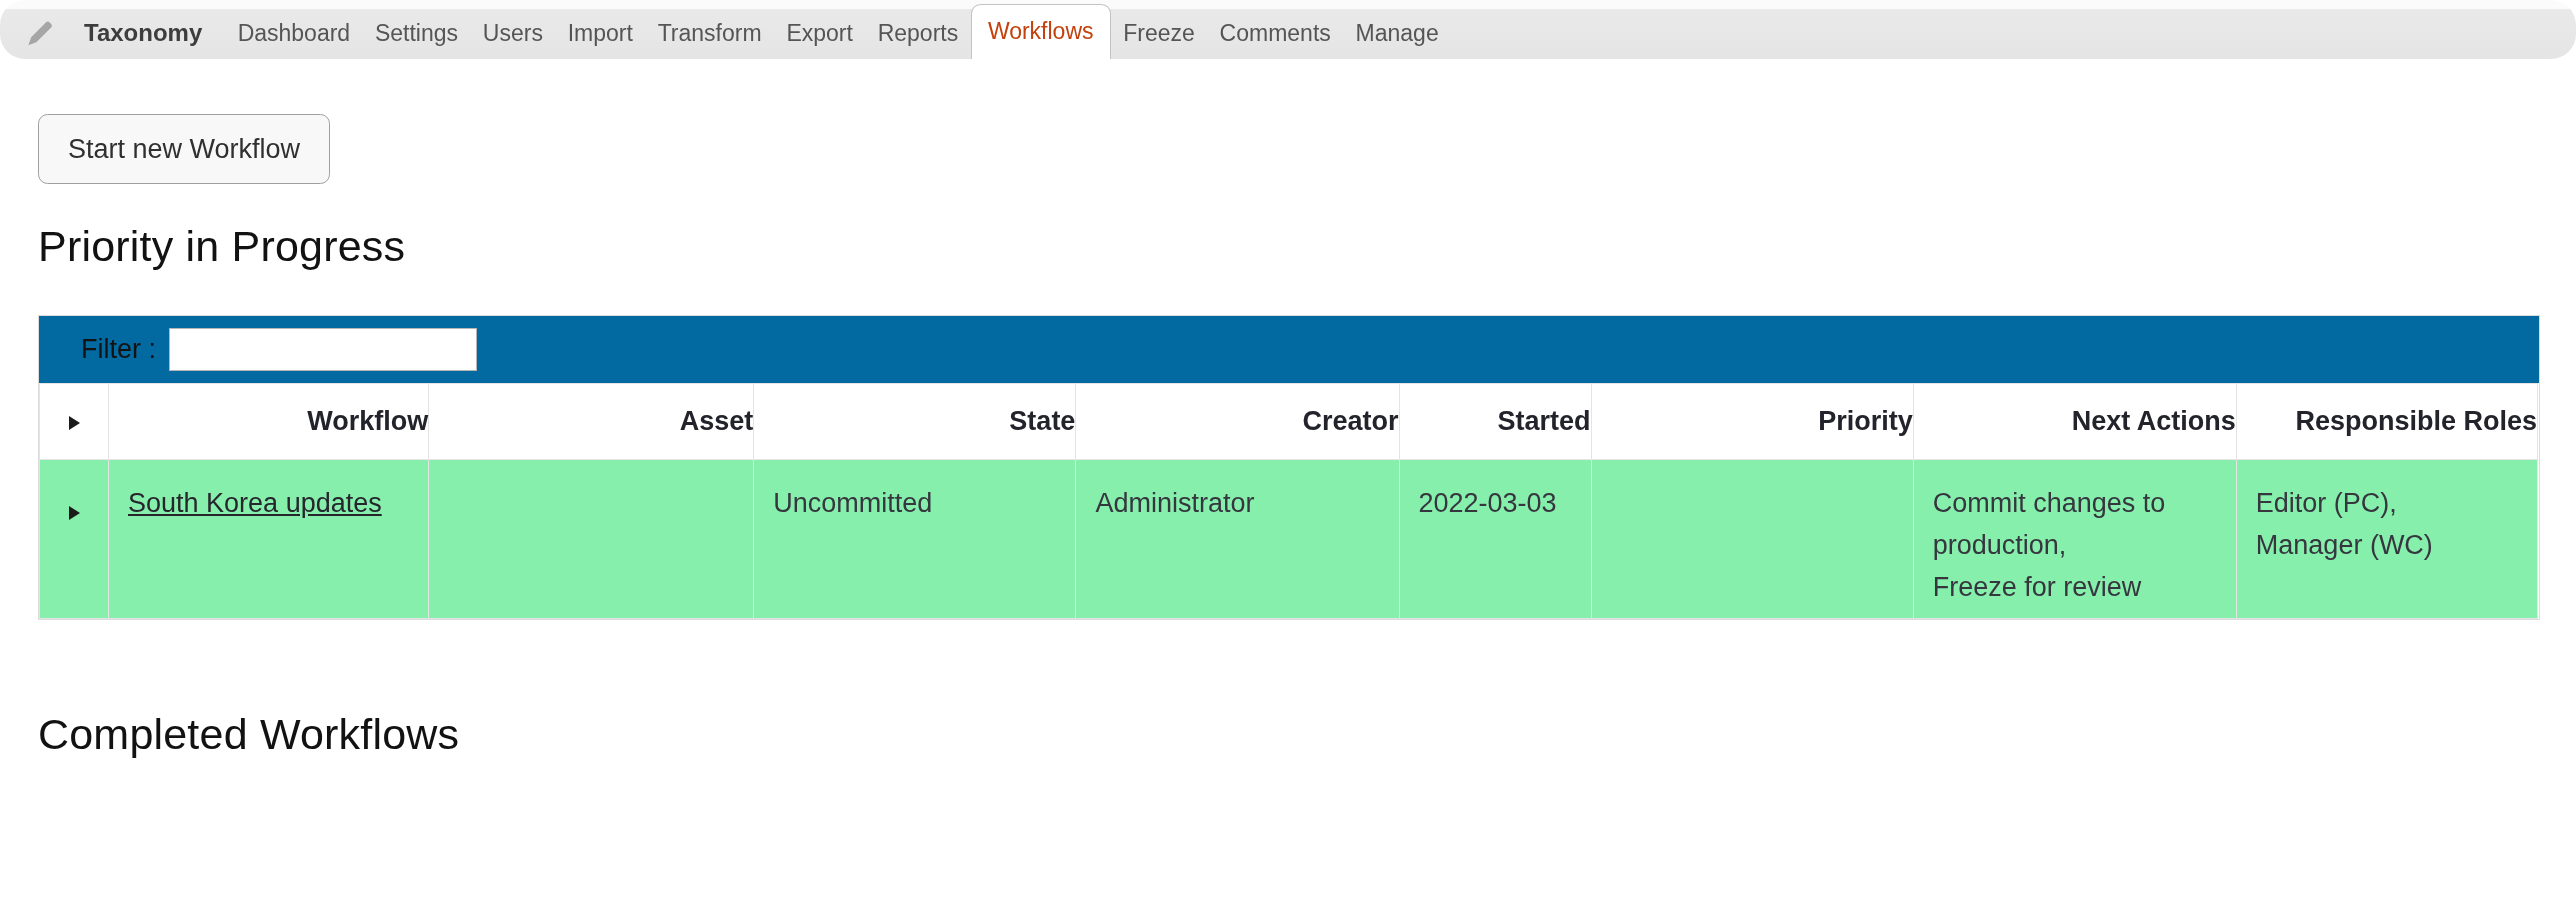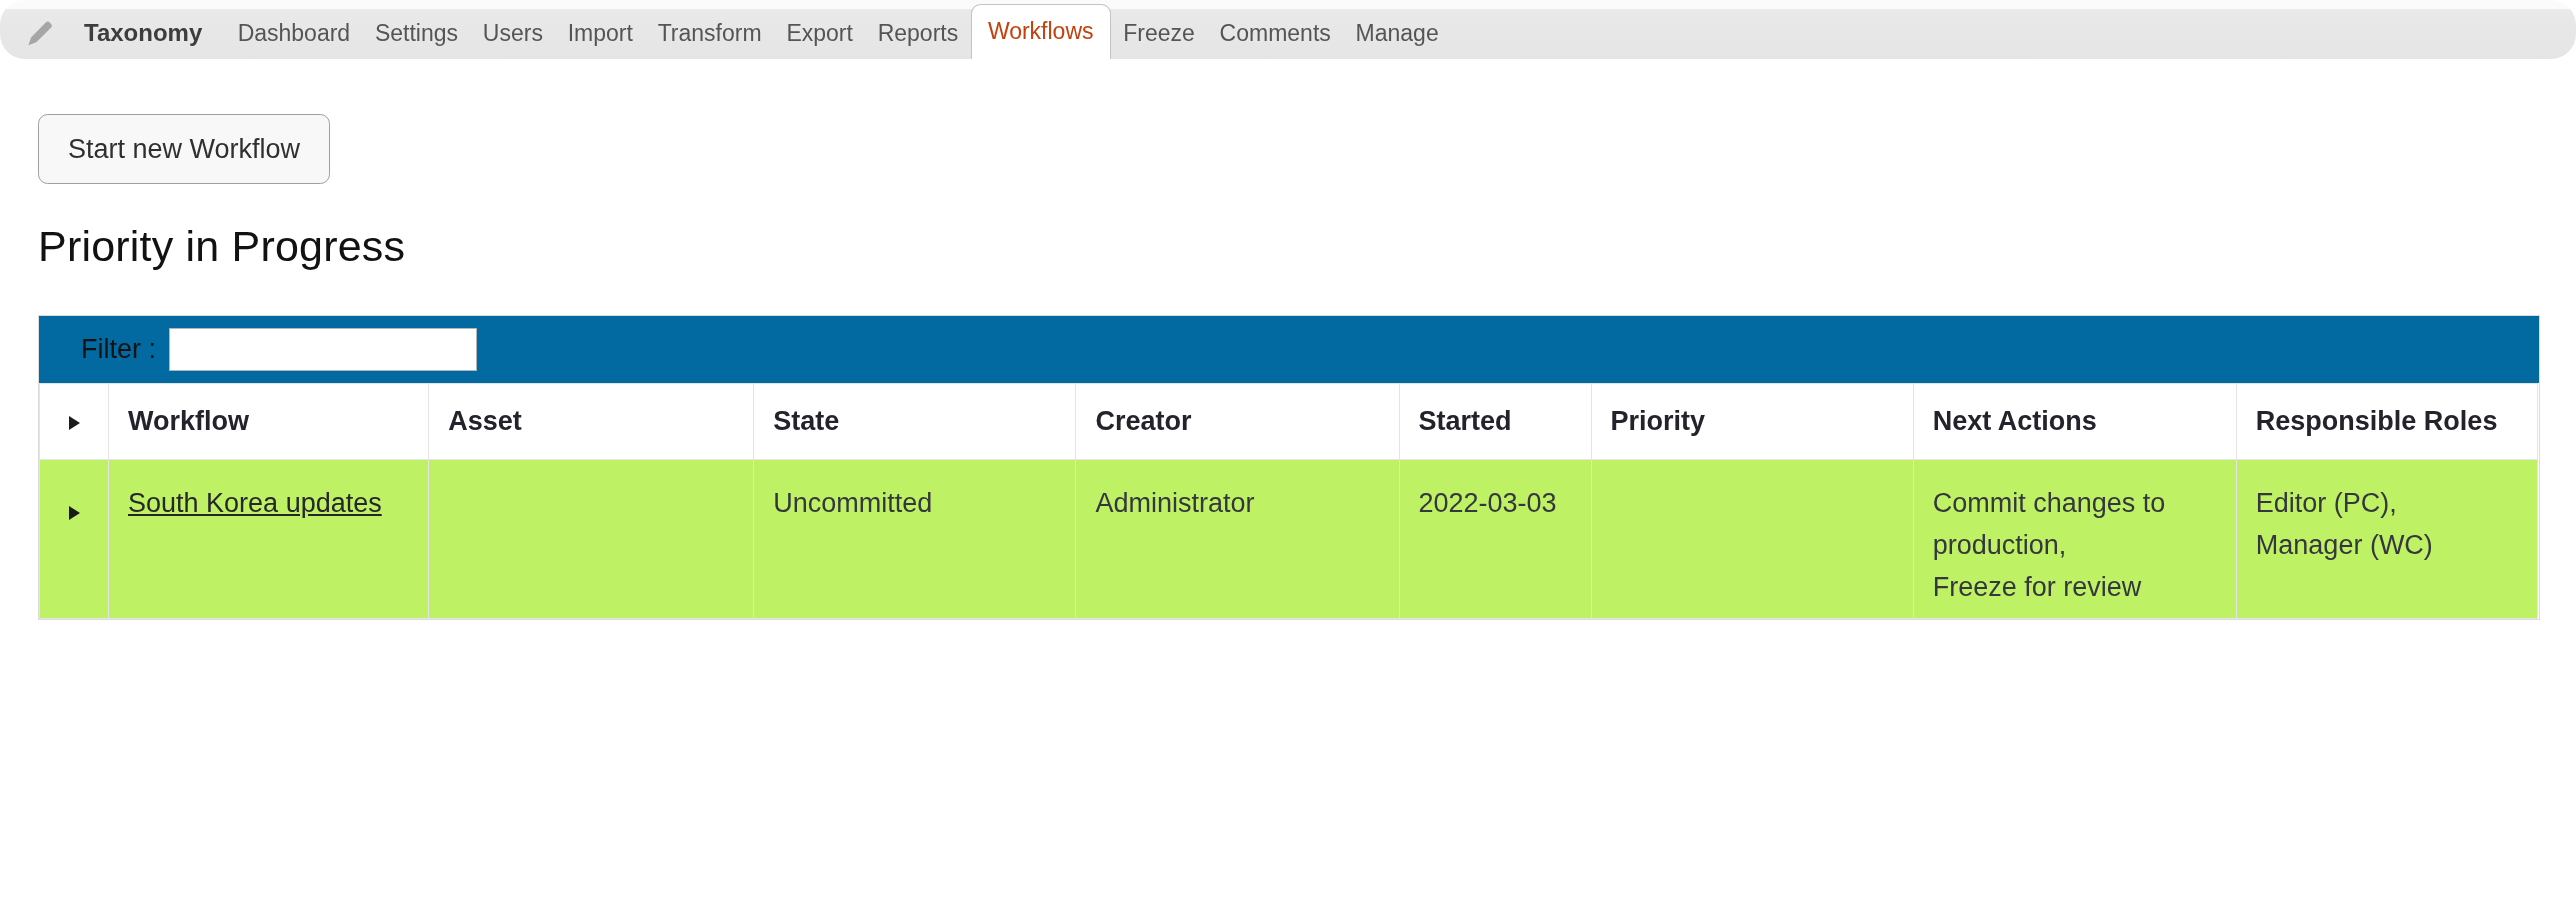--- a/index.html
+++ b/index.html
@@ -65,23 +65,23 @@
     border: 1.9px solid #b5b5b5; background: #ffffff;
     font-family: inherit; font-size: 25px; padding: 0 9.6px; color: #222;
     outline: none;
   }
 
   table.wf { border-collapse: collapse; table-layout: fixed; width: 2499px; }
   table.wf th, table.wf td { border: 1.9px solid #e4e4e4; }
   table.wf thead tr { height: 76px; background: #ffffff; }
   table.wf th {
     font-size: 27px; font-weight: 700; color: #23232b;
-    text-align: left; padding-left: 19px; vertical-align: middle;
+    text-align: right; padding-left: 19px; vertical-align: middle;
   }
-  table.wf tbody tr { height: 159px; background: #bef264; }
+  table.wf tbody tr { height: 159px; background: #86efac; }
   table.wf td {
     font-size: 27px; color: #36363e;
     vertical-align: top; padding: 23px 19px 0 19px; line-height: 1.55;
   }
   table.wf .expcol { padding: 0; text-align: center; vertical-align: middle; }
   table.wf td.expcol { vertical-align: top; padding-top: 31px; }
 
   .tri {
     display: inline-block; width: 0; height: 0;
     border-left: 11.5px solid #1b1b1b;
@@ -167,16 +167,17 @@
             <td></td>
             <td class="multiline">Commit changes to production,
 Freeze for review</td>
             <td class="multiline">Editor (PC),
 Manager (WC)</td>
           </tr>
         </tbody>
       </table>
     </section>
 
+    <h2 class="section-title title-completed">Completed Workflows</h2>
 
   </main>
 </div>
 
 
 </body></html>

